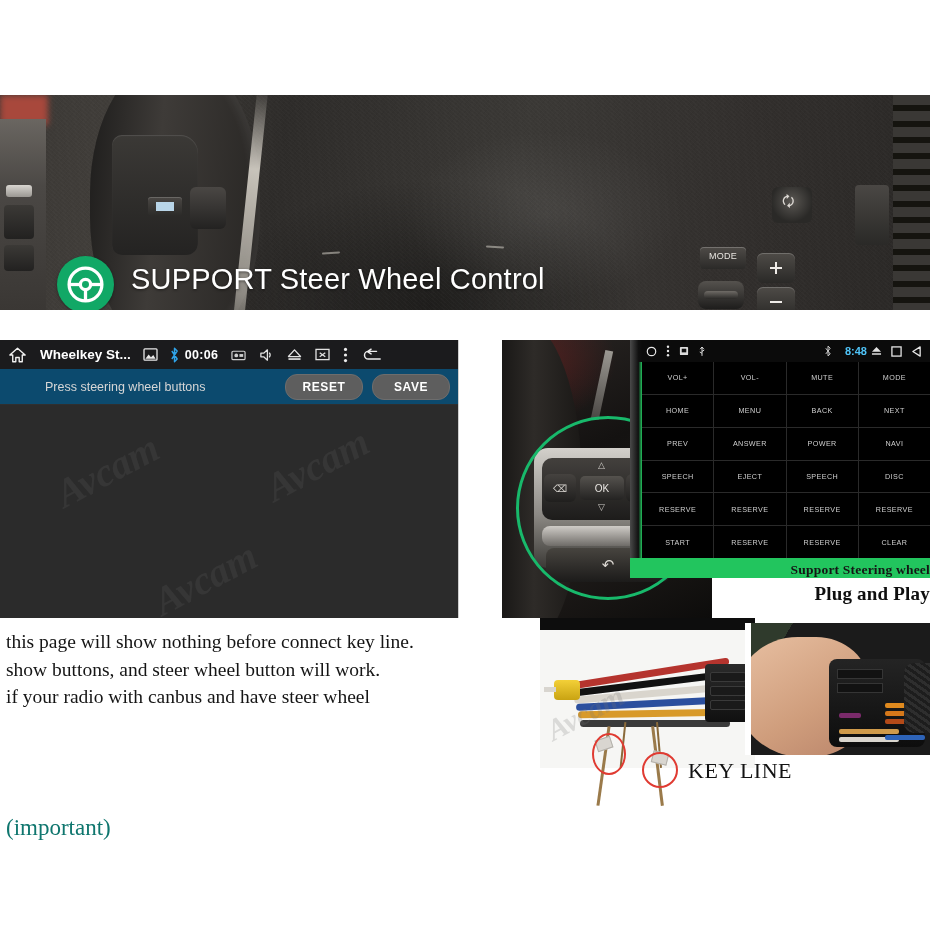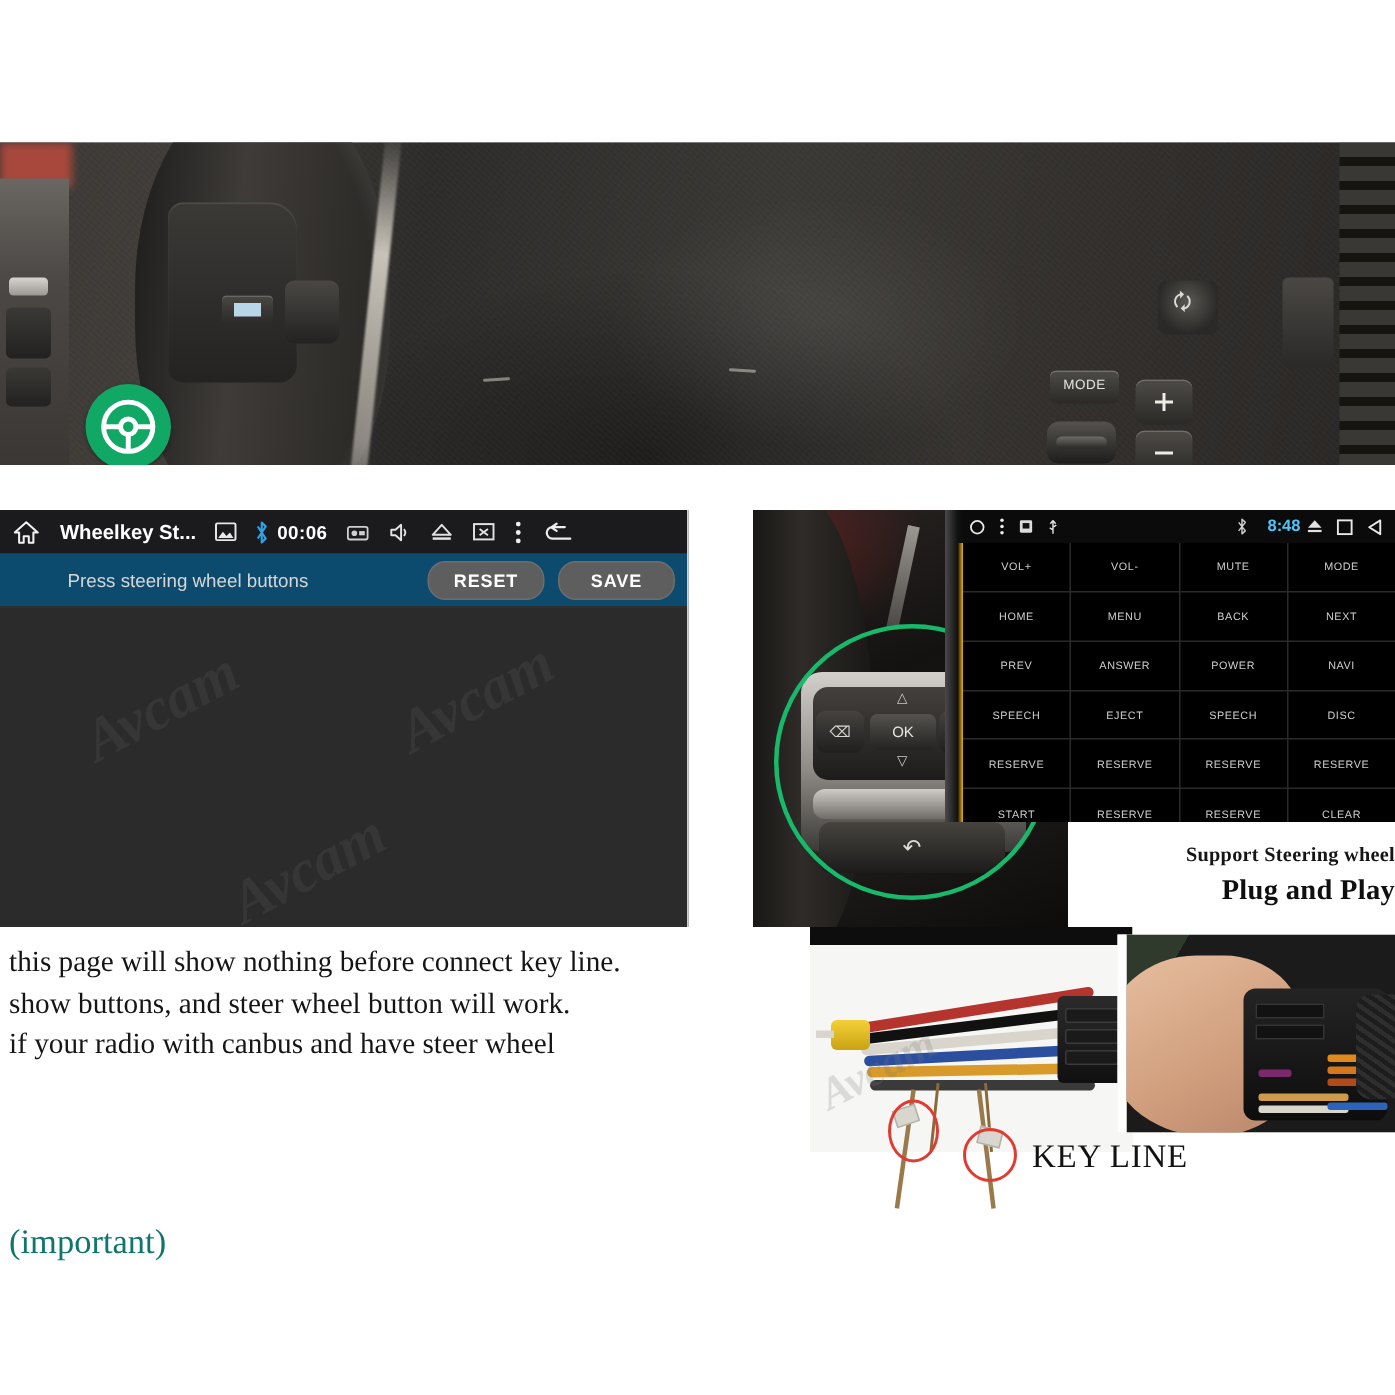--- a/index.html
+++ b/index.html
@@ -118,22 +118,22 @@
       background:linear-gradient(180deg,#cfccc7,#6f6c68);}
   .pm-back{position:absolute;left:44px;top:208px;width:124px;height:34px;border-radius:8px;
       background:linear-gradient(180deg,#47443f,#1c1b1a);color:#ddd9d4;font-size:15px;
       display:flex;align-items:center;justify-content:center;}
   .pm-circle{position:absolute;left:14px;top:76px;width:178px;height:178px;border-radius:50%;
       border:3px solid #18b96b;}
   .pm-stalk{position:absolute;left:96px;top:10px;width:8px;height:70px;
       background:linear-gradient(180deg,#9b9892,#4a4744);transform:rotate(12deg);}
 
   
-  .keygrid-wrap{position:absolute;left:630px;top:340px;width:300px;height:208px;
-      background:#eab308;overflow:hidden;}
+  .keygrid-wrap{position:absolute;left:630px;top:340px;width:300px;height:238px;
+      background:#22c55e;overflow:hidden;}
   .kg-statusbar{position:relative;height:22px;background:#0b0b0b;display:flex;align-items:center;
       padding:0 6px;color:#e8e8e8;}
   .kg-statusbar .kic{margin-right:9px;display:flex;align-items:center;}
   .kg-sp{flex:1;}
   .kg-time{color:#4fc3f7;font-size:11px;font-weight:bold;margin:0 4px;}
   .kg-left-shadow{position:absolute;left:0;top:0;width:12px;height:218px;
       background:linear-gradient(90deg,#4a4a4a,#111 70%,transparent);z-index:4;}
   .kgrid{position:absolute;left:12px;top:22px;width:288px;height:196px;
       display:grid;grid-template-columns:repeat(4,1fr);grid-template-rows:repeat(6,1fr);
       background:#2a2a2a;gap:1px;}
@@ -225,20 +225,21 @@
 
     <div class="b-icon">
       <svg width="41" height="41" viewBox="0 0 40 40">
         <circle cx="20" cy="20" r="16" fill="none" stroke="#ffffff" stroke-width="3.2"></circle>
         <circle cx="20" cy="20" r="5" fill="none" stroke="#ffffff" stroke-width="3.2"></circle>
         <rect x="3.6" y="18.4" width="12" height="3.2" fill="#ffffff"></rect>
         <rect x="24.4" y="18.4" width="12" height="3.2" fill="#ffffff"></rect>
         <rect x="18.4" y="25" width="3.2" height="11" fill="#ffffff"></rect>
       </svg>
     </div>
+    <div class="b-title">SUPPORT Steer Wheel Control</div>
 
   </div>
 
   <div class="android">
     <div class="appbar">
       <div class="ic home">
         <svg width="17" height="16" viewBox="0 0 20 18">
             <path d="M10 1 L19 9 H15.6 V17 H12 V12 H8 V17 H4.4 V9 H1 Z" fill="none" stroke="#f2f2f2" stroke-width="1.6" stroke-linejoin="round"></path>
           </svg>
       </div>

